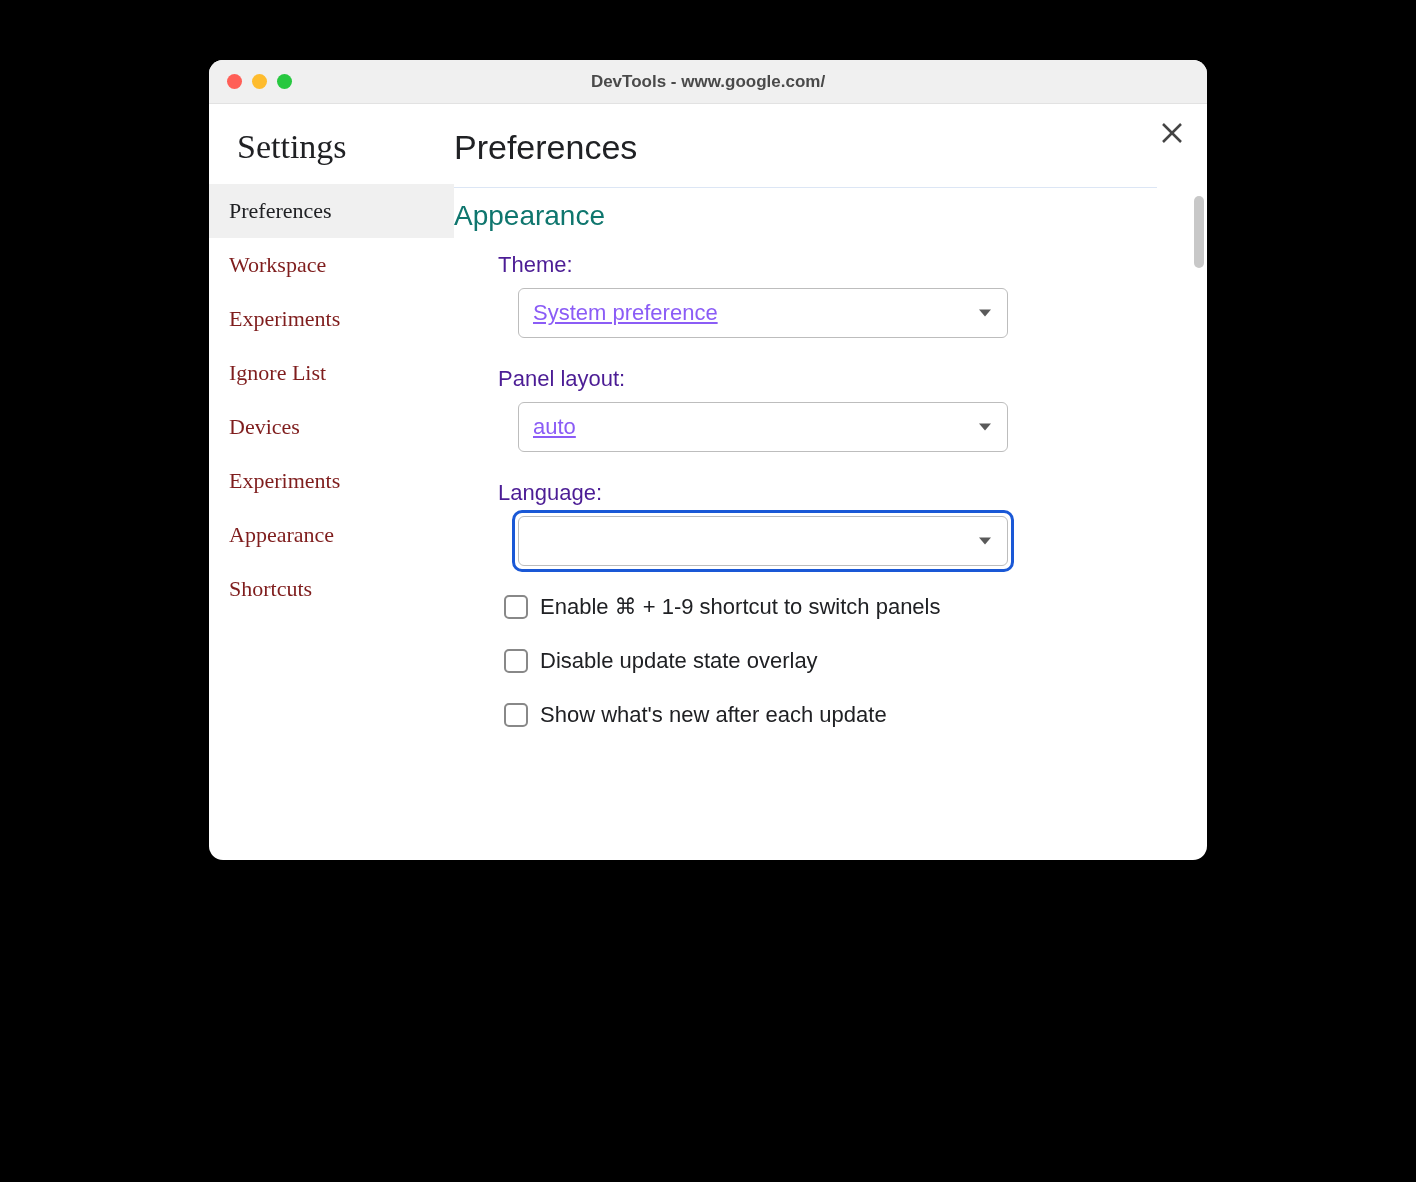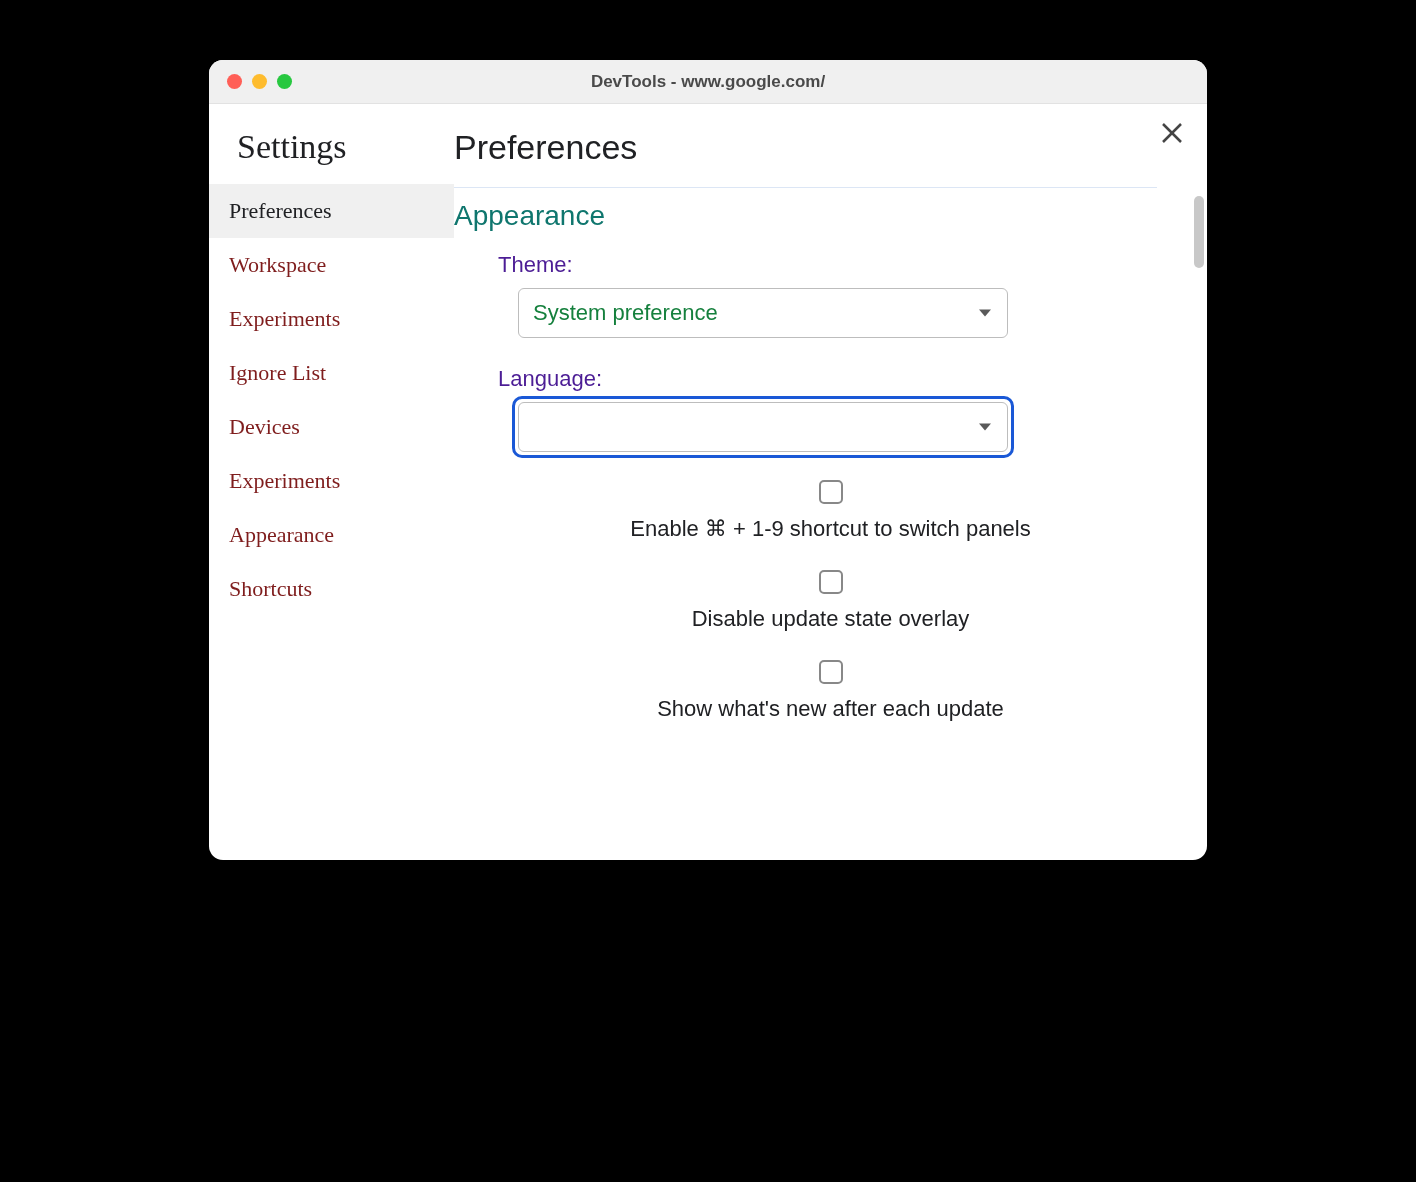--- a/index.html
+++ b/index.html
@@ -139,25 +139,26 @@
       margin-left: 20px;
     }
     .select {
       width: 100%;
       height: 50px;
       border: 1px solid #bdbdbd;
       border-radius: 6px;
       background: #fff;
       padding: 0 44px 0 14px;
       font-size: 22px;
-      color: #15803d;
+      color: #8b5cf6;
       display: flex;
       align-items: center;
       cursor: pointer;
       position: relative;
+      text-decoration: underline;
     }
     .select.focused {
       border: 1px solid #bdbdbd;
     }
     .focus-ring {
       position: absolute;
       inset: -6px;
       border: 3px solid #1a58d6;
       border-radius: 10px;
       pointer-events: none;
@@ -173,21 +174,20 @@
       border-right: 6px solid transparent;
       border-top: 7px solid #5a5a5a;
     }
     .checkbox-row {
       display: flex;
       align-items: center;
       gap: 12px;
       margin-left: 50px;
       margin-bottom: 28px;
       cursor: pointer;
-      flex-direction: column;
     }
     .checkbox {
       width: 24px;
       height: 24px;
       border: 2px solid #888;
       border-radius: 5px;
       flex-shrink: 0;
     }
     .checkbox-label {
       font-size: 22px;
@@ -262,20 +262,29 @@
         <div class="field">
           <div class="field-label">Theme:</div>
           <div class="select-wrap">
             <div class="select">
               <span>System preference</span>
               <span class="chevron"></span>
             </div>
           </div>
         </div>
 
+        <div class="field">
+          <div class="field-label">Panel layout:</div>
+          <div class="select-wrap">
+            <div class="select">
+              <span>auto</span>
+              <span class="chevron"></span>
+            </div>
+          </div>
+        </div>
 
         <div class="field">
           <div class="field-label">Language:</div>
           <div class="select-wrap">
             <div class="focus-ring"></div>
             <div class="select focused">
               <span class="chevron"></span>
             </div>
           </div>
         </div>

